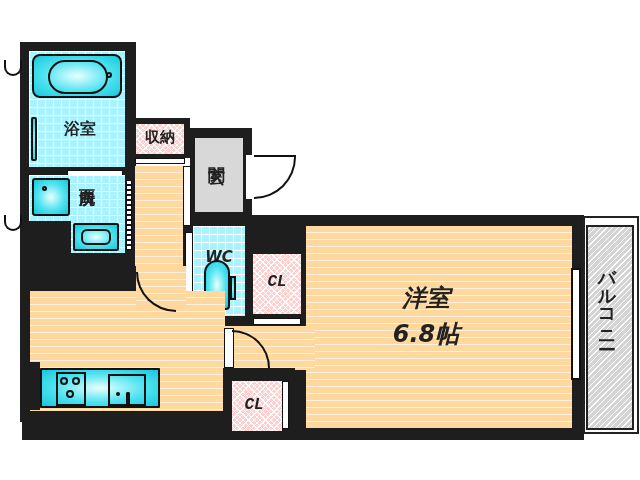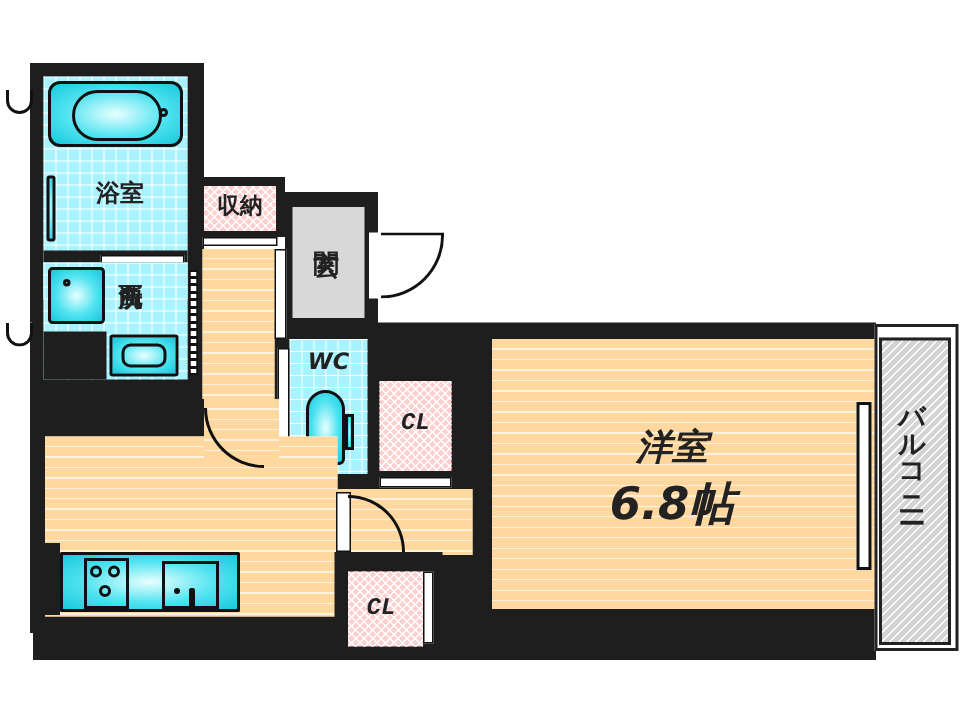--- a/index.html
+++ b/index.html
@@ -60,34 +60,34 @@
 <div class="abs wood" style="left:135px;top:166px;width:48px;height:100px;"></div>
 <div class="abs white" style="left:183px;top:166px;width:8px;height:60px;border:1px solid #111;"></div>
 
 <div class="abs grey" style="left:195px;top:138px;width:48px;height:74px;">
   <div class="abs label vert" style="left:13px;top:16px;font-size:17px;">玄関</div>
 </div>
 <div class="abs white" style="left:246px;top:155px;width:8px;height:44px;"></div>
 <div class="abs door-arc" style="left:254px;top:155px;width:42px;height:44px;border-left:none;border-radius:0 0 44px 0;border-top:2px solid #111;"></div>
 
 <div class="abs tile" style="left:193px;top:226px;width:52px;height:90px;">
-  <div class="abs label" style="left:0;top:8px;width:52px;font-size:15px;font-style:italic;">WC</div>
+  <div class="abs label" style="left:0;top:24px;width:52px;font-size:15px;font-style:italic;">WC</div>
   <div class="abs fixture" style="left:11px;top:34px;width:26px;height:50px;border-radius:13px 13px 4px 4px;"></div>
   <div class="abs fixture" style="left:37px;top:50px;width:6px;height:24px;"></div>
 </div>
 <div class="abs white" style="left:185px;top:232px;width:8px;height:70px;border:1px solid #111;"></div>
 
 <div class="abs closet" style="left:253px;top:254px;width:48px;height:60px;">
   <div class="abs label" style="left:0;top:20px;width:48px;font-size:16px;font-style:italic;">CL</div>
 </div>
 <div class="abs white" style="left:253px;top:318px;width:48px;height:7px;border:1px solid #111;"></div>
 
-<div class="abs wood" style="left:328px;top:226px;width:266px;height:180px;">
+<div class="abs wood" style="left:306px;top:226px;width:266px;height:202px;">
   <div class="abs label" style="left:80px;top:60px;width:80px;font-size:24px;font-style:italic;">洋室</div>
-  <div class="abs label" style="left:70px;top:96px;width:100px;font-size:30px;font-style:italic;">6.8帖</div>
+  <div class="abs label" style="left:70px;top:96px;width:100px;font-size:24px;font-style:italic;">6.8帖</div>
 </div>
 <div class="abs wood" style="left:225px;top:326px;width:90px;height:44px;"></div>
 
 <div class="abs wood" style="left:30px;top:291px;width:195px;height:120px;"></div>
 <div class="abs wood" style="left:136px;top:266px;width:50px;height:40px;"></div>
 <div class="abs wall" style="left:30px;top:362px;width:10px;height:48px;"></div>
 <div class="abs fixture" style="left:40px;top:368px;width:120px;height:40px;border-radius:1px;">
   <div class="abs" style="left:14px;top:2px;width:30px;height:34px;border:2px solid #111;">
     <div class="abs" style="left:2px;top:3px;width:8px;height:8px;border:2px solid #111;border-radius:50%;"></div>
     <div class="abs" style="left:14px;top:3px;width:8px;height:8px;border:2px solid #111;border-radius:50%;"></div>

